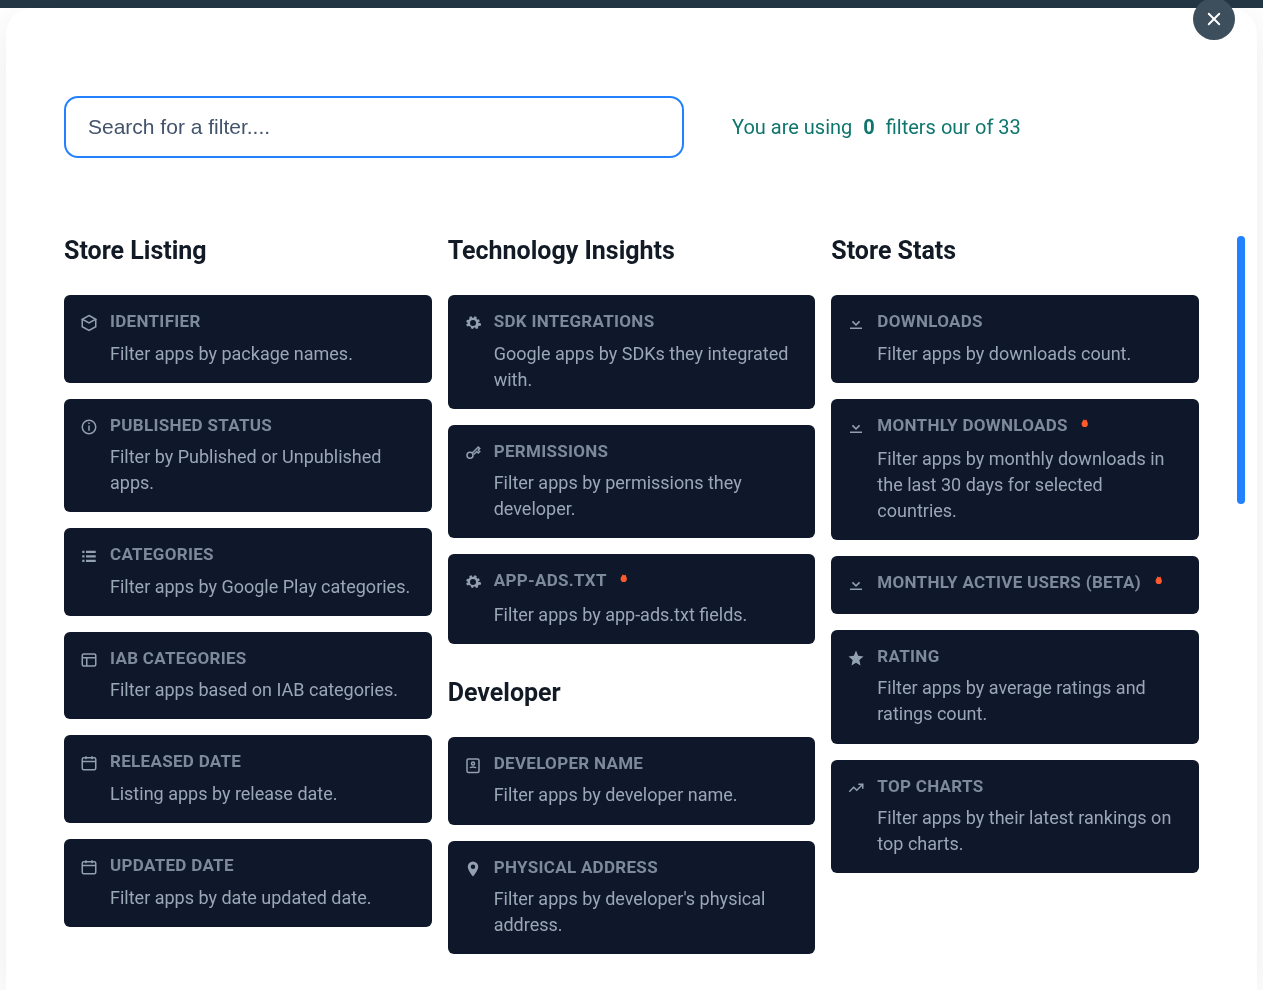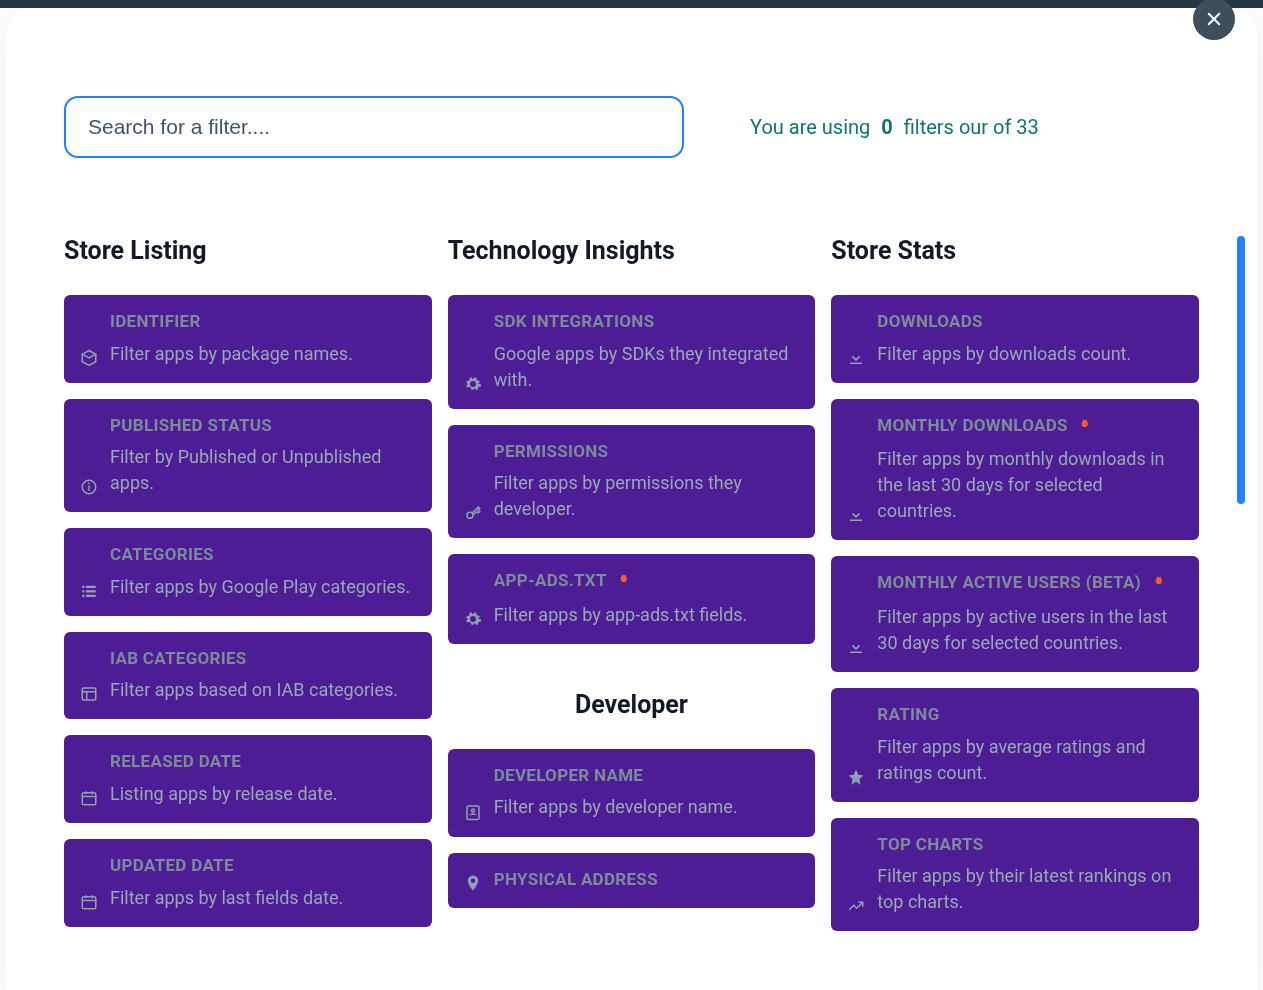--- a/index.html
+++ b/index.html
@@ -39,21 +39,21 @@
       display: flex;
       align-items: center;
       justify-content: center;
       cursor: pointer;
       z-index: 10;
     }
     .close-btn svg { width: 18px; height: 18px; }
     .header-row {
       display: flex;
       align-items: center;
-      gap: 66px;
+      gap: 48px;
       margin-bottom: 78px;
     }
     .search-input {
       flex: 0 0 620px;
       height: 62px;
       border: 2px solid #2281ff;
       border-radius: 14px;
       padding: 0 22px;
       font-size: 21px;
       color: #2e3a4b;
@@ -75,28 +75,28 @@
       flex: 1;
       display: flex;
       flex-direction: column;
     }
     .section-title {
       font-size: 25px;
       font-weight: 700;
       color: #121a26;
       margin-bottom: 30px;
     }
-    .section-title.mt { margin-top: 30px; text-align: center; }
+    .section-title.mt { margin-top: 18px; }
     .card {
-      background: #4c1d95;
+      background: #0f172a;
       border-radius: 6px;
       padding: 14px 16px 16px 16px;
       margin-bottom: 16px;
       display: flex;
-      align-items: flex-end;
+      align-items: flex-start;
       gap: 12px;
       cursor: pointer;
     }
     .card-icon {
       width: 18px;
       height: 18px;
       flex-shrink: 0;
       margin-top: 5px;
       color: #92a0af;
     }
@@ -242,21 +242,21 @@
         <span class="card-icon">
           <svg viewBox="0 0 24 24" fill="none" stroke="currentColor" stroke-width="2">
               <rect x="3" y="5" width="18" height="16" rx="2"></rect>
               <line x1="3" y1="10" x2="21" y2="10"></line>
               <line x1="8" y1="3" x2="8" y2="7"></line>
               <line x1="16" y1="3" x2="16" y2="7"></line>
             </svg>
         </span>
         <div class="card-body">
           <div class="card-title">UPDATED DATE</div>
-          <div class="card-desc">Filter apps by last fields date.</div>
+          <div class="card-desc">Filter apps by date updated date.</div>
         </div>
       </div>
     </div>
 
     <div class="col">
       <div class="section-title">Technology Insights</div>
 
       <div class="card">
         <span class="card-icon">
           <svg viewBox="0 0 24 24" fill="currentColor">
@@ -318,20 +318,21 @@
       </div>
 
       <div class="card">
         <span class="card-icon">
           <svg viewBox="0 0 24 24" fill="currentColor">
               <path d="M12 2a7 7 0 00-7 7c0 5 7 13 7 13s7-8 7-13a7 7 0 00-7-7zm0 10a3 3 0 110-6 3 3 0 010 6z"></path>
             </svg>
         </span>
         <div class="card-body">
           <div class="card-title">PHYSICAL ADDRESS</div>
+          <div class="card-desc">Filter apps by developer's physical address.</div>
         </div>
       </div>
     </div>
 
     <div class="col">
       <div class="section-title">Store Stats</div>
 
       <div class="card">
         <span class="card-icon">
           <svg viewBox="0 0 24 24" fill="currentColor">
@@ -371,21 +372,20 @@
         </span>
         <div class="card-body">
           <div class="card-title">
             <span>MONTHLY ACTIVE USERS (BETA)</span>
             <span class="fire">
               <svg width="15" height="17" viewBox="0 0 24 24" fill="currentColor">
                   <path d="M12 2c1 4-3 5-3 9a5 5 0 0010 0c0-3-2-4-2-7-2 2-5 1-5-2z"></path>
                 </svg>
             </span>
           </div>
-          <div class="card-desc">Filter apps by active users in the last 30 days for selected countries.</div>
         </div>
       </div>
 
       <div class="card">
         <span class="card-icon">
           <svg viewBox="0 0 24 24" fill="currentColor">
               <path d="M12 2l2.9 6.9L22 10l-5.5 4.8L18 22l-6-3.7L6 22l1.5-7.2L2 10l7.1-1.1z"></path>
             </svg>
         </span>
         <div class="card-body">

